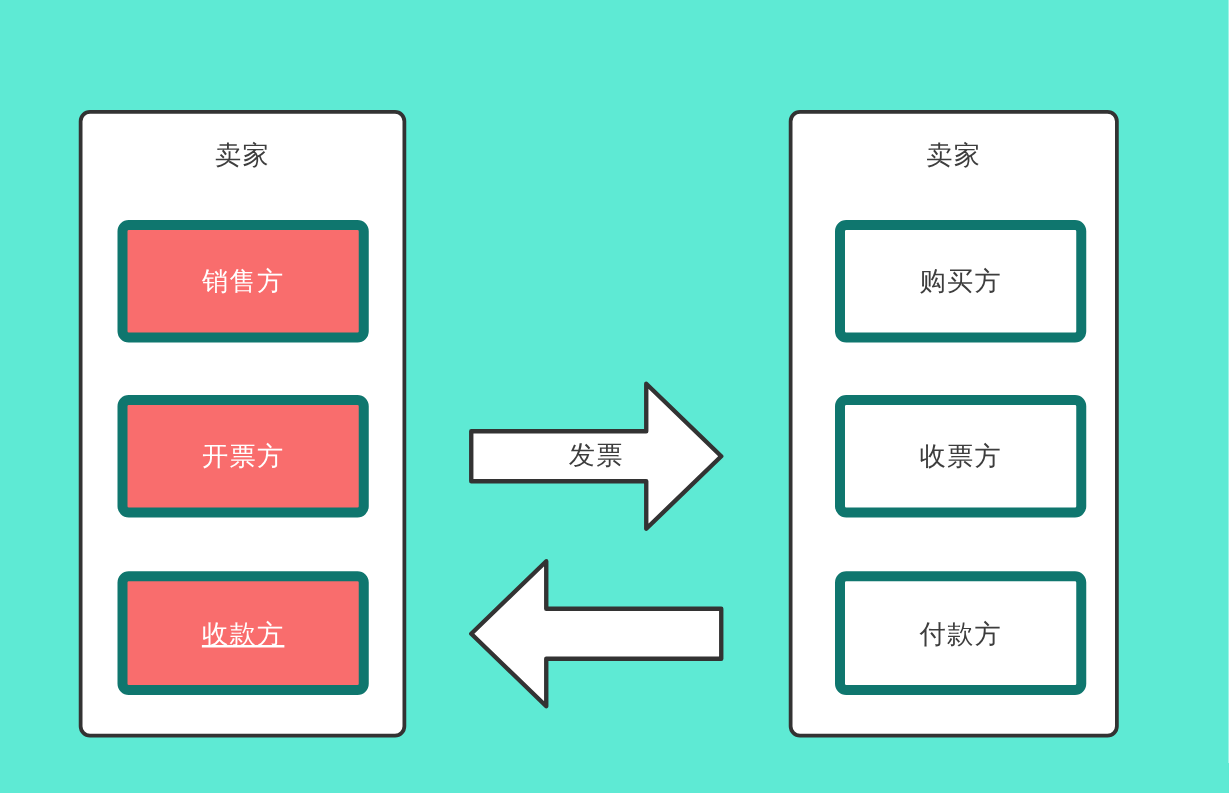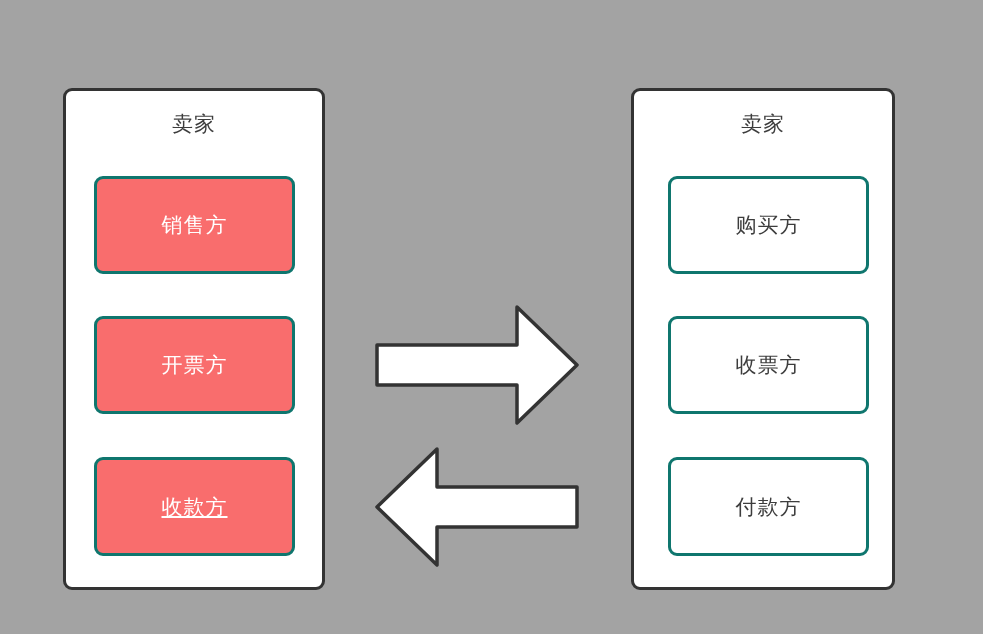--- a/index.html
+++ b/index.html
@@ -1,19 +1,19 @@
 <!DOCTYPE html>
 <html><head>
 <meta charset="utf-8">
 <style>
   html,body{margin:0;padding:0;background:#ffffff;}
   .canvas{
     position:relative;
     width:983px;height:634px;
-    background:#a3a3a3;
+    background:#5eead4;
     font-family:"Liberation Sans","DejaVu Sans",sans-serif;
     overflow:hidden;
   }
   .group{
     position:absolute;
     border:3px solid #333333;
     border-radius:9px;
     background:#ffffff;
     box-sizing:border-box;
   }
@@ -21,21 +21,21 @@
     position:absolute;
     left:0;right:0;
     top:19px;
     text-align:center;
     font-size:21px;
     color:#3d3d3d;
     letter-spacing:1px;
   }
   .node{
     position:absolute;
-    border:3px solid #0f766e;
+    border:8px solid #0f766e;
     border-radius:9px;
     box-sizing:border-box;
     display:flex;
     align-items:center;
     justify-content:center;
     font-size:21px;
     letter-spacing:1px;
   }
   .node.red{
     background:#f96d6d;
@@ -89,20 +89,21 @@
   </div>
   <div class="node white" style="left:668px;top:457px;width:201px;height:99px;">
     <span>付款方</span>
   </div>
 
 
   <div class="arrow" style="left:374px;top:304px;">
     <svg viewBox="0 0 206 122">
       <polygon points="3,41 143,41 143,3 203,61 143,119 143,81 3,81" fill="#ffffff" stroke="#333333" stroke-width="3.5" stroke-linejoin="round"></polygon>
     </svg>
+    <div class="arrow-label">发票</div>
   </div>
 
   <div class="arrow" style="left:374px;top:446px;">
     <svg viewBox="0 0 206 122">
       <polygon points="203,41 63,41 63,3 3,61 63,119 63,81 203,81" fill="#ffffff" stroke="#333333" stroke-width="3.5" stroke-linejoin="round"></polygon>
     </svg>
   </div>
 
 </div>
 

